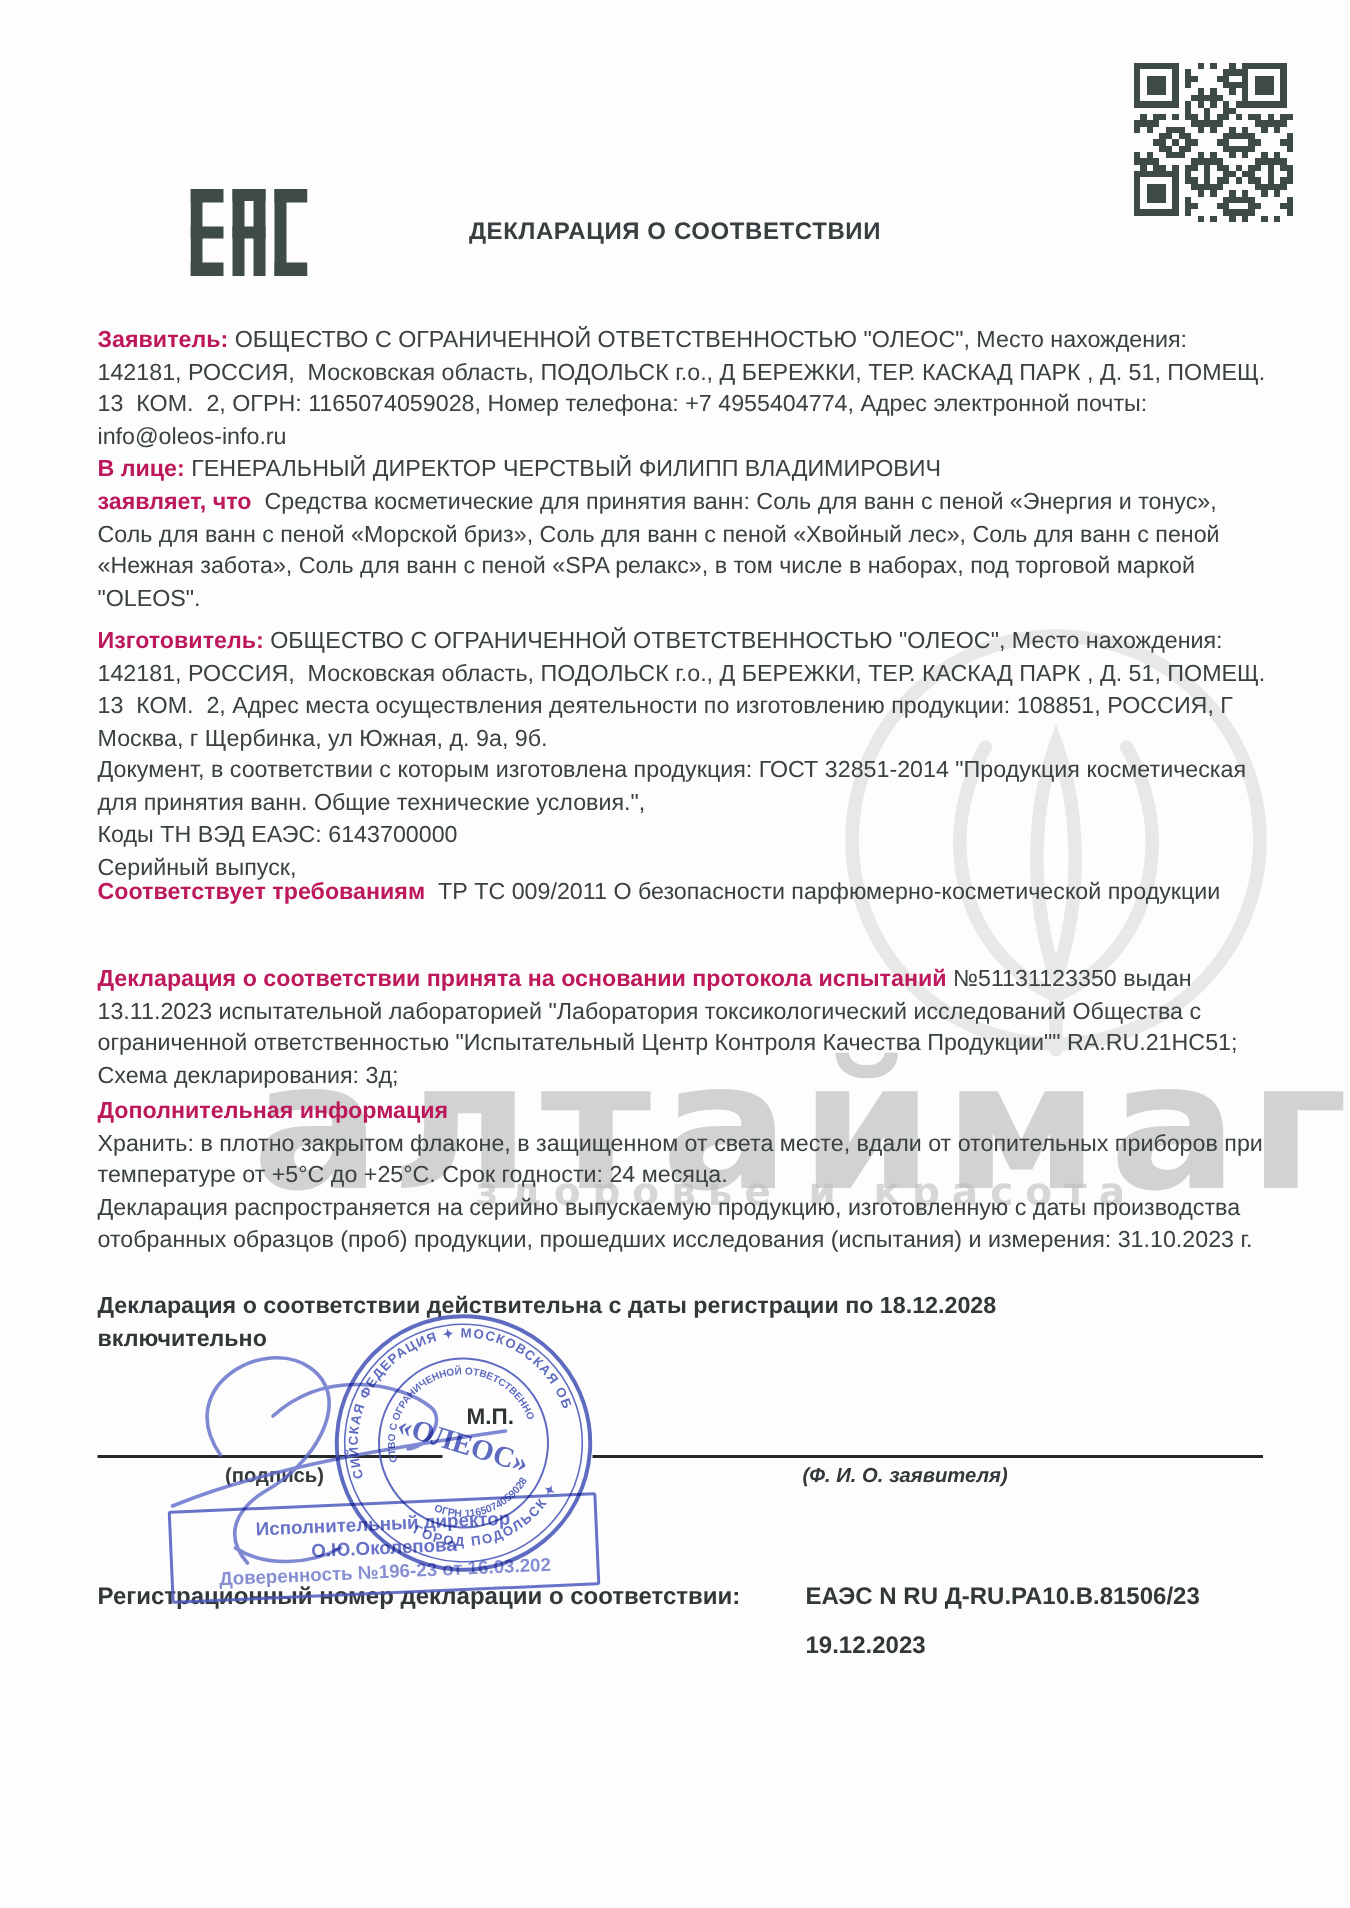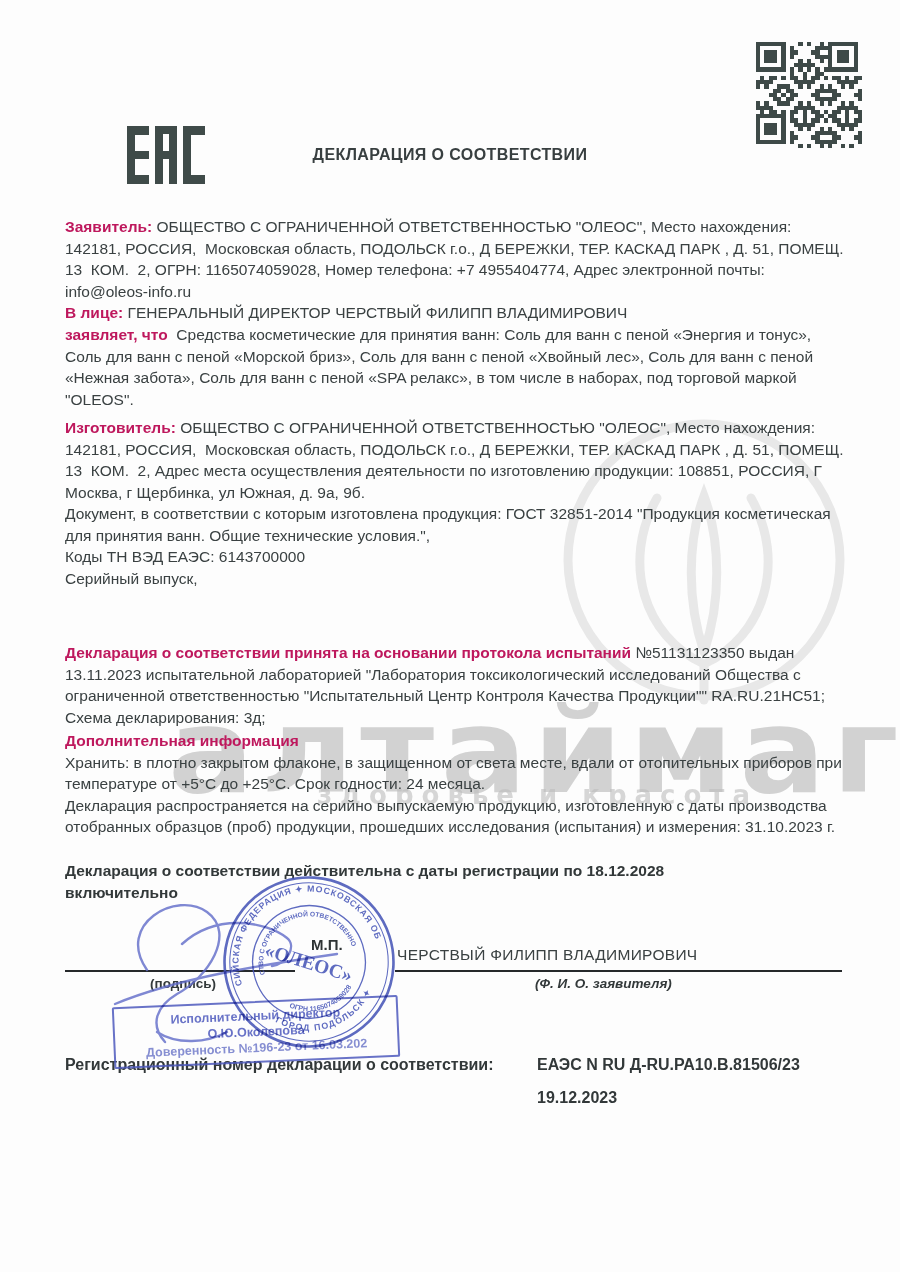--- a/index.html
+++ b/index.html
@@ -409,34 +409,34 @@
   <div class="para" style="top:216px"><b>Заявитель: </b><span>ОБЩЕСТВО С ОГРАНИЧЕННОЙ ОТВЕТСТВЕННОСТЬЮ "ОЛЕОС", Место нахождения: 142181, РОССИЯ,  Московская область, ПОДОЛЬСК г.о., Д БЕРЕЖКИ, ТЕР. КАСКАД ПАРК , Д. 51, ПОМЕЩ.  13  КОМ.  2, ОГРН: 1165074059028, Номер телефона: +7 4955404774, Адрес электронной почты: info@oleos-info.ru</span>
 <b>В лице: </b><span>ГЕНЕРАЛЬНЫЙ ДИРЕКТОР ЧЕРСТВЫЙ ФИЛИПП ВЛАДИМИРОВИЧ</span></div>
 
   <div class="para" style="top:324px"><b>заявляет, что  </b><span>Средства косметические для принятия ванн: Соль для ванн с пеной «Энергия и тонус», Соль для ванн с пеной «Морской бриз», Соль для ванн с пеной «Хвойный лес», Соль для ванн с пеной «Нежная забота», Соль для ванн с пеной «SPA релакс», в том числе в наборах, под торговой маркой "OLEOS".</span></div>
 
   <div class="para" style="top:417px"><b>Изготовитель: </b><span>ОБЩЕСТВО С ОГРАНИЧЕННОЙ ОТВЕТСТВЕННОСТЬЮ "ОЛЕОС", Место нахождения: 142181, РОССИЯ,  Московская область, ПОДОЛЬСК г.о., Д БЕРЕЖКИ, ТЕР. КАСКАД ПАРК , Д. 51, ПОМЕЩ.  13  КОМ.  2, Адрес места осуществления деятельности по изготовлению продукции: 108851, РОССИЯ, Г Москва, г Щербинка, ул Южная, д. 9а, 9б.</span>
 <span>Документ, в соответствии с которым изготовлена продукция: ГОСТ 32851-2014 "Продукция косметическая для принятия ванн. Общие технические условия.",</span>
 <span>Коды ТН ВЭД ЕАЭС: 6143700000</span>
 <span>Серийный выпуск,</span></div>
 
+  <div class="para" style="top:584px"><b>Соответствует требованиям  </b><span>ТР ТС 009/2011 О безопасности парфюмерно-косметической продукции</span></div>
 
   <div class="para" style="top:642px"><b>Декларация о соответствии принята на основании протокола испытаний </b><span>№51131123350 выдан 13.11.2023 испытательной лабораторией "Лаборатория токсикологический исследований Общества с ограниченной ответственностью "Испытательный Центр Контроля Качества Продукции"" RA.RU.21HC51; Схема декларирования: 3д;</span></div>
 
   <div class="para" style="top:730px"><b>Дополнительная информация</b>
 <span>Хранить: в плотно закрытом флаконе, в защищенном от света месте, вдали от отопительных приборов при температуре от +5°С до +25°С. Срок годности: 24 месяца.</span>
 <span>Декларация распространяется на серийно выпускаемую продукцию, изготовленную с даты производства отобранных образцов (проб) продукции, прошедших исследования (испытания) и измерения: 31.10.2023 г.</span></div>
 
   <div class="para" style="top:860px;width:720px;font-weight:bold;color:#323839;">Декларация о соответствии действительна с даты регистрации по 18.12.2028
 включительно</div>
 
   <div class="mp">М.П.</div>
   <div class="rule" style="left:65px;top:970px;width:230px;"></div>
   <div class="small-label" style="left:150px;top:976px;">(подпись)</div>
-  <div class="fio">ЧЕРСТВЫЙ ФИЛИПП ВЛАДИМИРОВИЧ</div>
   <div class="rule" style="left:395px;top:970px;width:447px;"></div>
   <div class="small-label" style="left:535px;top:976px;font-style:italic;">(Ф. И. О. заявителя)</div>
 
   <div class="reg-label" style="top:1056px">Регистрационный номер декларации о соответствии:</div>
   <div class="reg-value" style="top:1056px">ЕАЭС N RU Д-RU.РА10.В.81506/23</div>
   <div class="reg-value" style="top:1089px">19.12.2023</div>
 </div>
 
 <div id="stamp-layer" class="layer">
 

